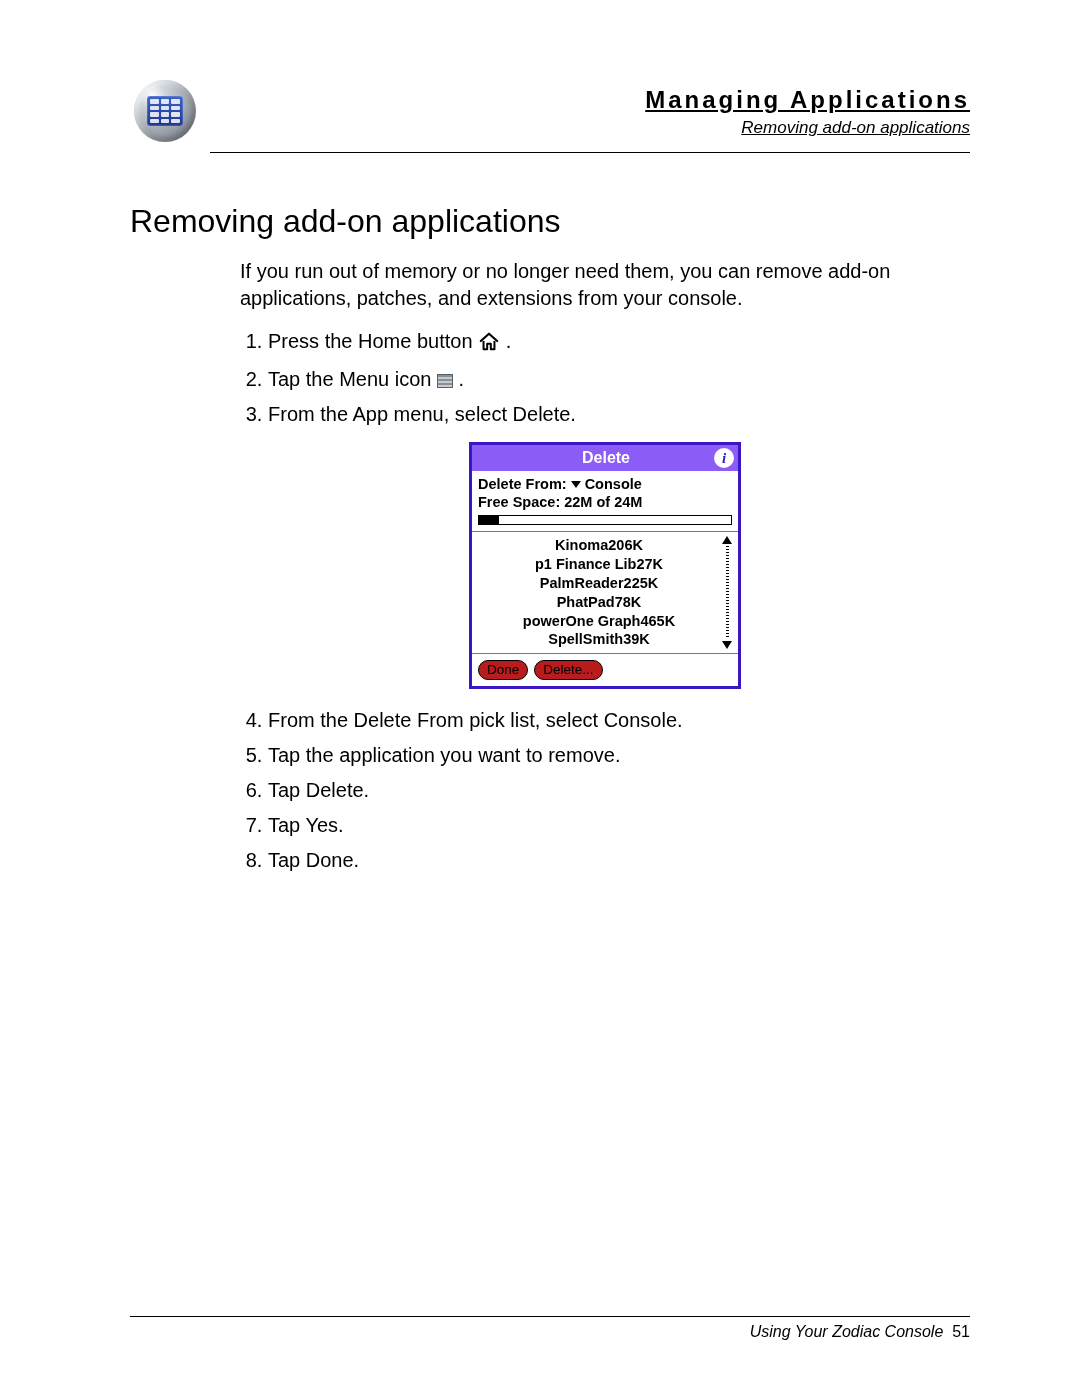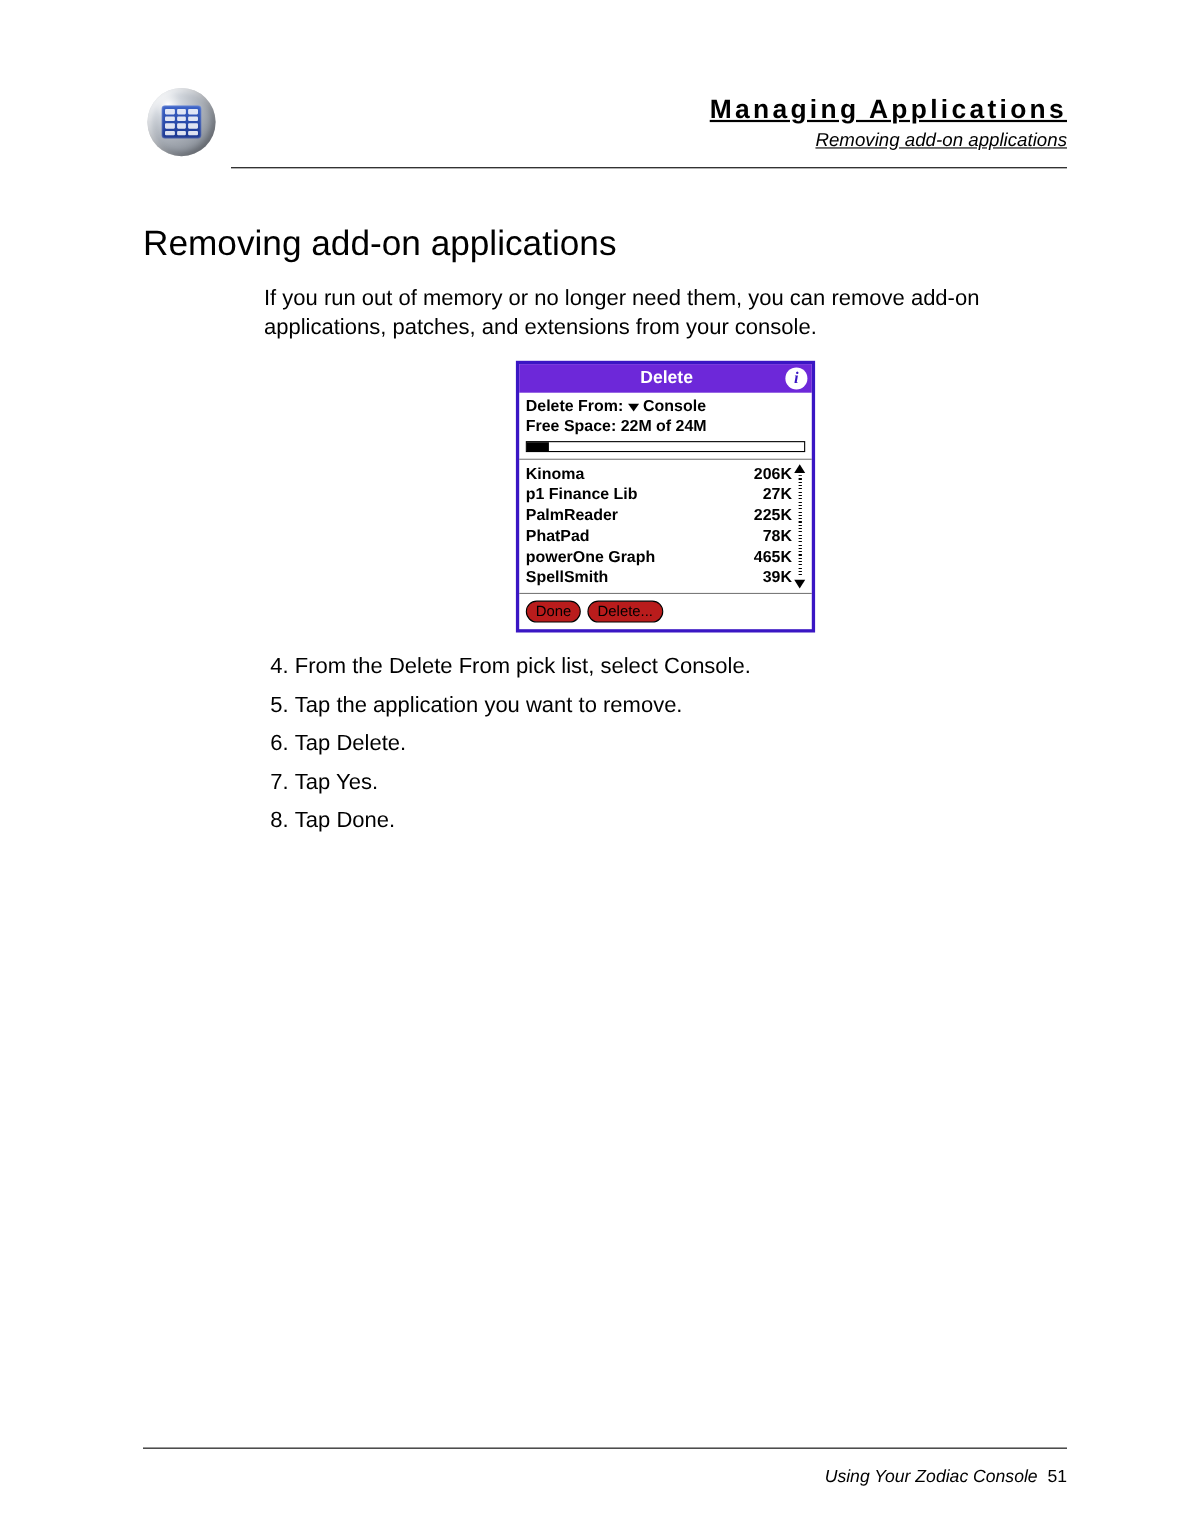--- a/index.html
+++ b/index.html
@@ -100,21 +100,21 @@
   
   .palm-wrap {
     margin: 14px auto 18px auto;
     width: 272px;
     border: 3px solid #3a16c4;
     background: #fff;
     font-family: "Helvetica", Arial, sans-serif;
   }
   .palm-titlebar {
     display:flex; align-items:center; justify-content:space-between;
-    background: #6d28d9;
+    background: #8b5cf6;
     color: #fff;
     height: 26px;
     padding: 0 4px 0 0;
   }
   .palm-titlebar .spacer-left { width: 26px; }
   .palm-titlebar .pt-title {
     flex:1; text-align:center; font-weight:bold; font-size:16px;
   }
   .palm-info {
     width: 20px; height: 20px; border-radius: 50%;
@@ -144,21 +144,21 @@
     background:#000;
   }
   .palm-divider { border-top:1px solid #7a7a7a; margin: 2px -6px 4px -6px; }
   .palm-list-wrap { display:flex; }
   .palm-list {
     flex:1;
     font-weight:bold;
     font-size:14.5px;
     line-height:1.3;
   }
-  .palm-list .row { display:flex; justify-content:space-between; }
+  .palm-list .row { display:flex; justify-content:center; }
   .palm-list .row .sz { font-weight:bold; }
   .palm-scroll {
     width: 10px;
     display:flex; flex-direction:column; align-items:center; justify-content:space-between;
     margin-left:2px;
   }
   .palm-scroll .arr-up, .palm-scroll .arr-down {
     width:0;height:0;border-left:5px solid transparent;border-right:5px solid transparent;
   }
   .palm-scroll .arr-up { border-bottom:8px solid #000; }
@@ -178,21 +178,21 @@
   
   .footer-rule {
     position:absolute;
     left: 130px; right: 110px;
     bottom: 80px;
     border:none; border-top:1px solid #000;
   }
   .footer-text {
     position:absolute;
     right: 110px;
-    bottom: 45px;
+    bottom: 56px;
     font-size: 16px;
     font-style: italic;
   }
   .footer-text .pn { font-style: normal; }
 </style>
 </head>
 <body>
 
 <div class="page">
 
@@ -226,20 +226,38 @@
       <div class="header-sub">Removing add-on applications</div>
     </div>
   </div>
   <hr class="header-rule">
 
   <div class="section-title">Removing add-on applications</div>
 
   <div class="body-block">
     <p>If you run out of memory or no longer need them, you can remove add-on applications, patches, and extensions from your console.</p>
 
+    <ol>
+      <li>
+        <span>Press the Home button </span>
+        <span class="inline-icon">
+          <svg class="home-svg" viewBox="0 0 24 22">
+            <path d="M3 11 L12 3 L21 11" fill="none" stroke="#000" stroke-width="2.4" stroke-linejoin="round" stroke-linecap="round"></path>
+            <path d="M6 11 L6 20 L10 20 L10 14 L14 14 L14 20 L18 20 L18 11" fill="none" stroke="#000" stroke-width="2.2" stroke-linejoin="round"></path>
+          </svg>
+        </span>
+        <span>.</span>
+      </li>
+      <li>
+        <span>Tap the Menu icon </span>
+        <span class="menu-swatch"></span>
+        <span>.</span>
+      </li>
+      <li>From the App menu, select Delete.</li>
+    </ol>
 
     <div class="palm-wrap">
       <div class="palm-titlebar">
         <div class="spacer-left"></div>
         <div class="pt-title">Delete</div>
         <div class="palm-info">i</div>
       </div>
       <div class="palm-body">
         <div class="palm-meta">
           <span class="dd">

